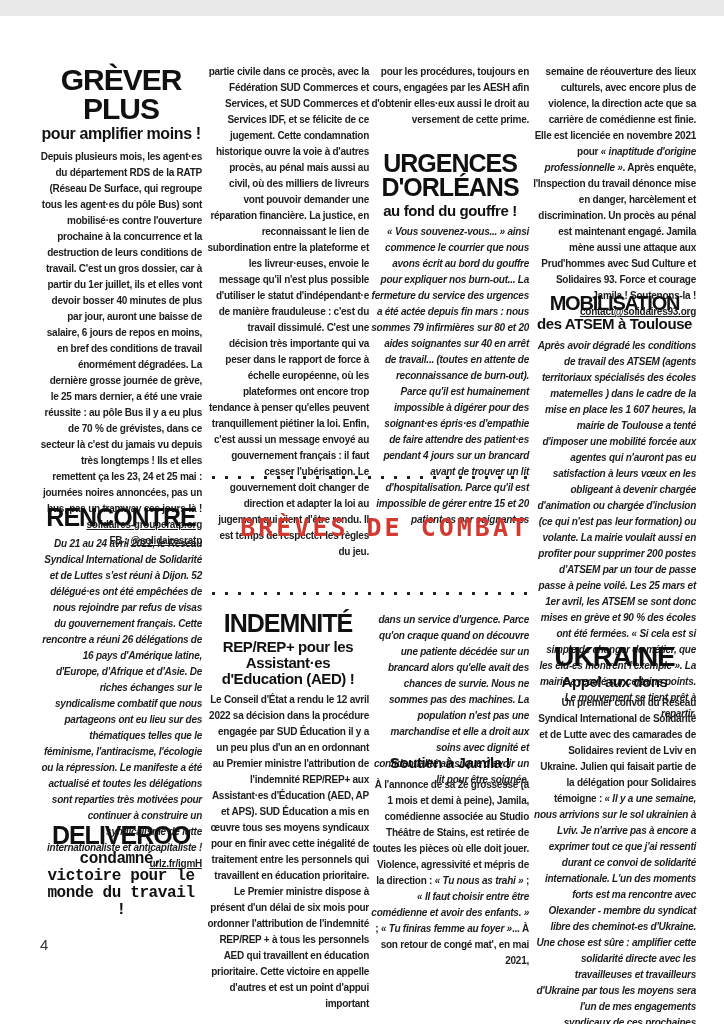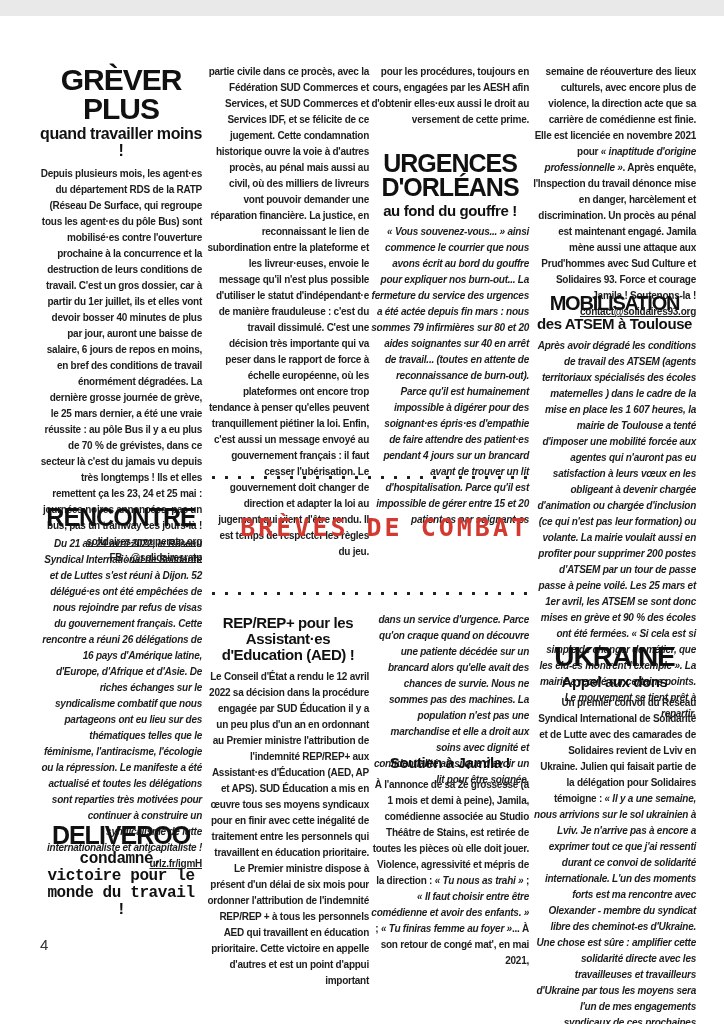--- a/index.html
+++ b/index.html
@@ -45,21 +45,21 @@
 </style>
 </head>
 <body>
 
 <div class="page">
 
   <div class="col" style="left:40px;width:162px;">
 
     <section class="article" style="top:50px;">
       <h1 class="title t30">GRÈVER PLUS</h1>
-      <p class="sub" style="font-size:16px;">quand travailler moins !</p>
+      <p class="sub" style="font-size:16px;">pour amplifier moins !</p>
       <p class="body">Depuis plusieurs mois, les agent·es du département RDS de la RATP (Réseau De Surface, qui regroupe tous les agent·es du pôle Bus) sont mobilisé·es contre l'ouverture prochaine à la concurrence et la destruction de leurs conditions de travail. C'est un gros dossier, car à partir du 1er juillet, ils et elles vont devoir bosser 40 minutes de plus par jour, auront une baisse de salaire, 6 jours de repos en moins, en bref des conditions de travail énormément dégradées. La dernière grosse journée de grève, le 25 mars dernier, a été une vraie réussite : au pôle Bus il y a eu plus de 70 % de grévistes, dans ce secteur là c'est du jamais vu depuis très longtemps ! Ils et elles remettent ça les 23, 24 et 25 mai : journées noires annoncées, pas un bus, pas un tramway ces jours-là !</p>
       <p class="body flush"><span class="link linkline">solidaires-grouperatp.org</span><span>FB : </span><span class="link">@solidairesratp</span></p>
     </section>
 
     <section class="article" style="top:490px;">
       <h1 class="title t25">RENCONTRE</h1>
       <p class="body it">Du 21 au 24 avril 2022, le Réseau Syndical International de Solidarité et de Luttes s'est réuni à Dijon. 52 délégué·es ont été empêchées de nous rejoindre par refus de visas du gouvernement français. Cette rencontre a réuni 26 délégations de 16 pays d'Amérique latine, d'Europe, d'Afrique et d'Asie. De riches échanges sur le syndicalisme combatif que nous partageons ont eu lieu sur des thématiques telles que le féminisme, l'antiracisme, l'écologie ou la répression. Le manifeste a été actualisé et toutes les délégations sont reparties très motivées pour continuer à construire un syndicalisme de lutte internationaliste et anticapitaliste !</p>
       <p class="body flush"><span class="link">urlz.fr/igmH</span></p>
     </section>
 
@@ -71,20 +71,21 @@
     <div class="pagenum" style="left:0px;top:920px;">4</div>
   </div>
 
   <div class="col" style="left:207px;width:162px;">
 
     <section class="article" style="top:48px;">
       <p class="body flush">partie civile dans ce procès, avec la Fédération SUD Commerces et Services, et SUD Commerces et Services IDF, et se félicite de ce jugement. Cette condamnation historique ouvre la voie à d'autres procès, au pénal mais aussi au civil, où des milliers de livreurs vont pouvoir demander une réparation financière. La justice, en reconnaissant le lien de subordination entre la plateforme et les livreur·euses, envoie le message qu'il n'est plus possible d'utiliser le statut d'indépendant·e de manière frauduleuse : c'est du travail dissimulé. C'est une décision très importante qui va peser dans le rapport de force à échelle européenne, où les plateformes ont encore trop tendance à penser qu'elles peuvent tranquillement piétiner la loi. Enfin, c'est aussi un message envoyé au gouvernement français : il faut cesser l'ubérisation. Le gouvernement doit changer de direction et adapter la loi au jugement qui vient d'être rendu. Il est temps de respecter les règles du jeu.</p>
     </section>
 
     <section class="article" style="top:596px;">
+      <h1 class="title t25">INDEMNITÉ</h1>
       <p class="sub">REP/REP+ pour les Assistant·es d'Education (AED) !</p>
       <p class="body">Le Conseil d'État a rendu le 12 avril 2022 sa décision dans la procédure engagée par SUD Éducation il y a un peu plus d'un an en ordonnant au Premier ministre l'attribution de l'indemnité REP/REP+ aux Assistant·es d'Éducation (AED, AP et APS). SUD Éducation a mis en œuvre tous ses moyens syndicaux pour en finir avec cette inégalité de traitement entre les personnels qui travaillent en éducation prioritaire. Le Premier ministre dispose à présent d'un délai de six mois pour ordonner l'attribution de l'indemnité REP/REP + à tous les personnels AED qui travaillent en éducation prioritaire. Cette victoire en appelle d'autres et est un point d'appui important</p>
     </section>
   </div>
 
   <div class="col" style="left:371px;width:158px;">
 
     <section class="article" style="top:48px;">
       <p class="body flush">pour les procédures, toujours en cours, engagées par les AESH afin d'obtenir elles·eux aussi le droit au versement de cette prime.</p>
     </section>

